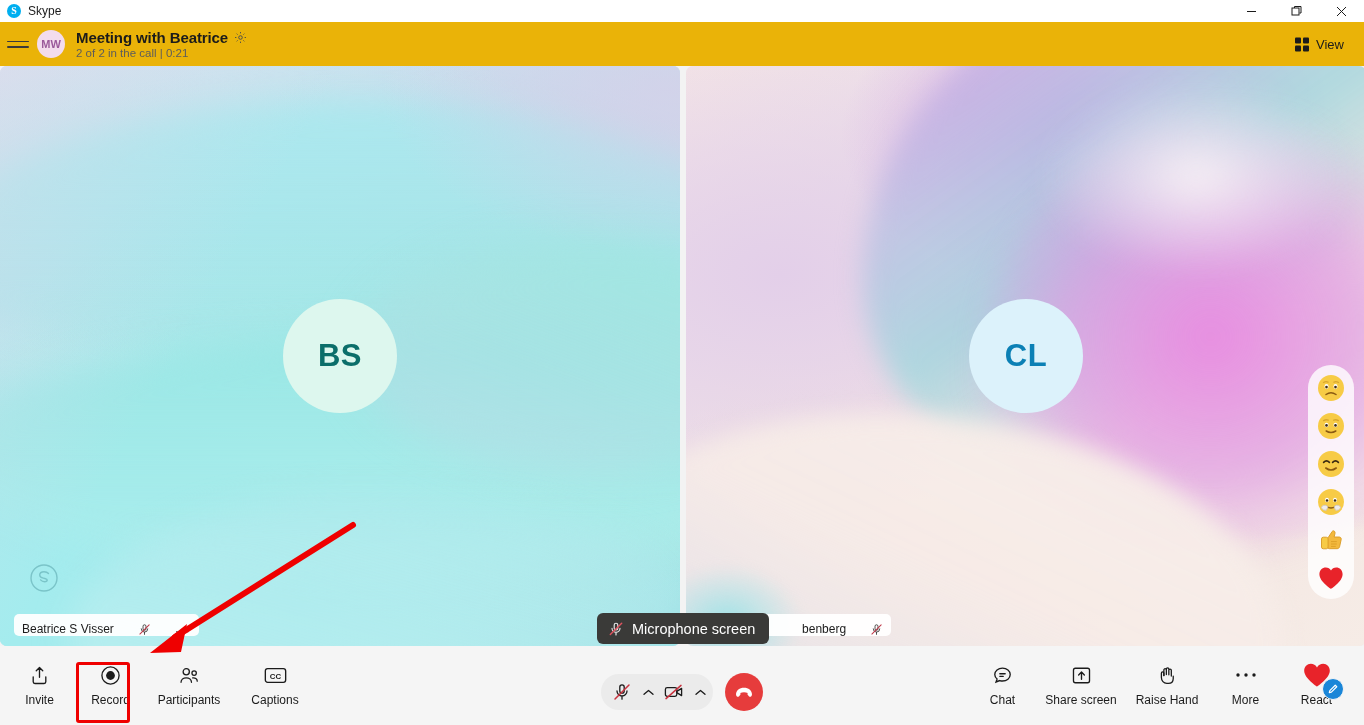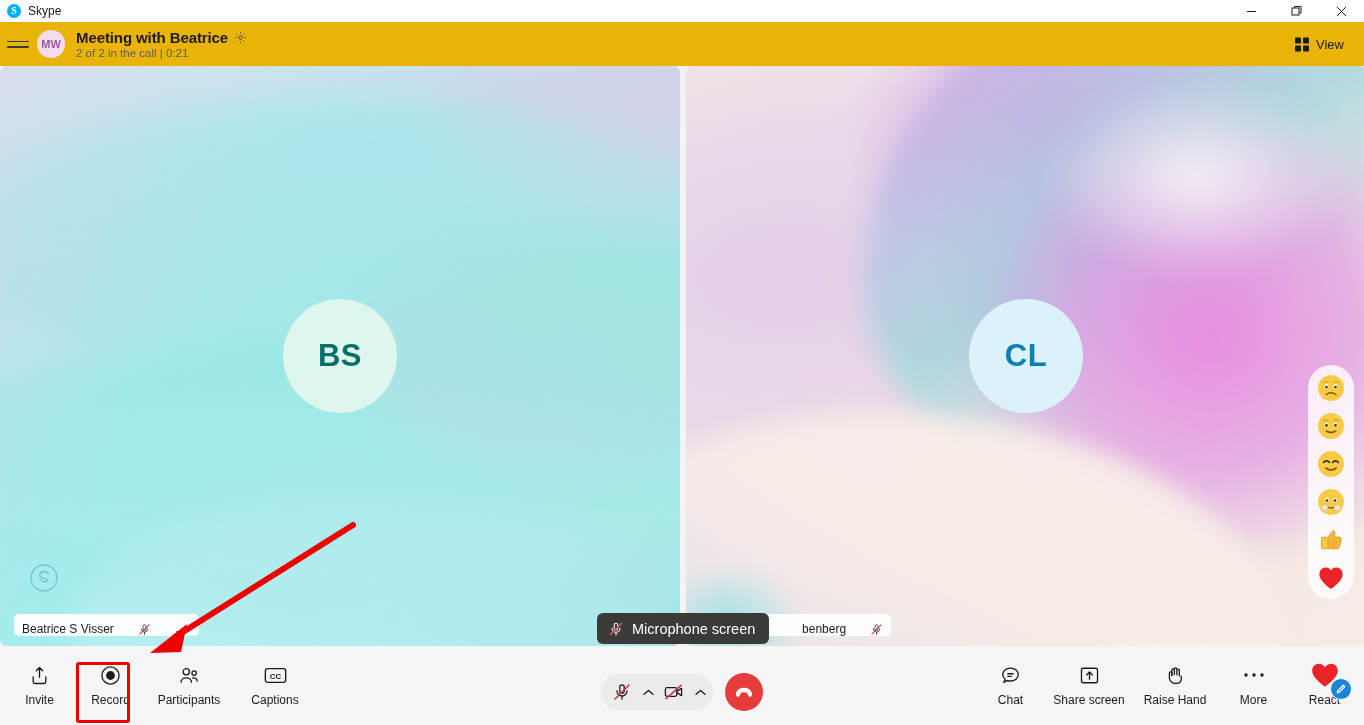--- a/index.html
+++ b/index.html
@@ -226,21 +226,21 @@
   .reaction svg { display: block; }
 
   
   .bottombar {
     position: absolute; left: 0; top: 646px;
     width: 1364px; height: 79px;
     background: #f5f5f5;
     display: flex; align-items: center;
   }
   .bb-left { display: flex; align-items: center; padding-left: 4px; }
-  .bb-right { display: flex; align-items: center; margin-left: auto; padding-right: 4px; }
+  .bb-right { display: flex; align-items: center; margin-left: auto; padding-right: 12px; }
   .bb-btn {
     width: 71px; height: 58px;
     display: flex; flex-direction: column; align-items: center; justify-content: center;
     gap: 7px; cursor: pointer; border-radius: 5px;
     position: relative;
   }
   .bb-btn .lbl { font-size: 12px; color: #1b1b1b; white-space: nowrap; }
   .bb-btn .ico { height: 22px; display: flex; align-items: center; justify-content: center; }
   .bb-btn.wide { width: 86px; }
 

